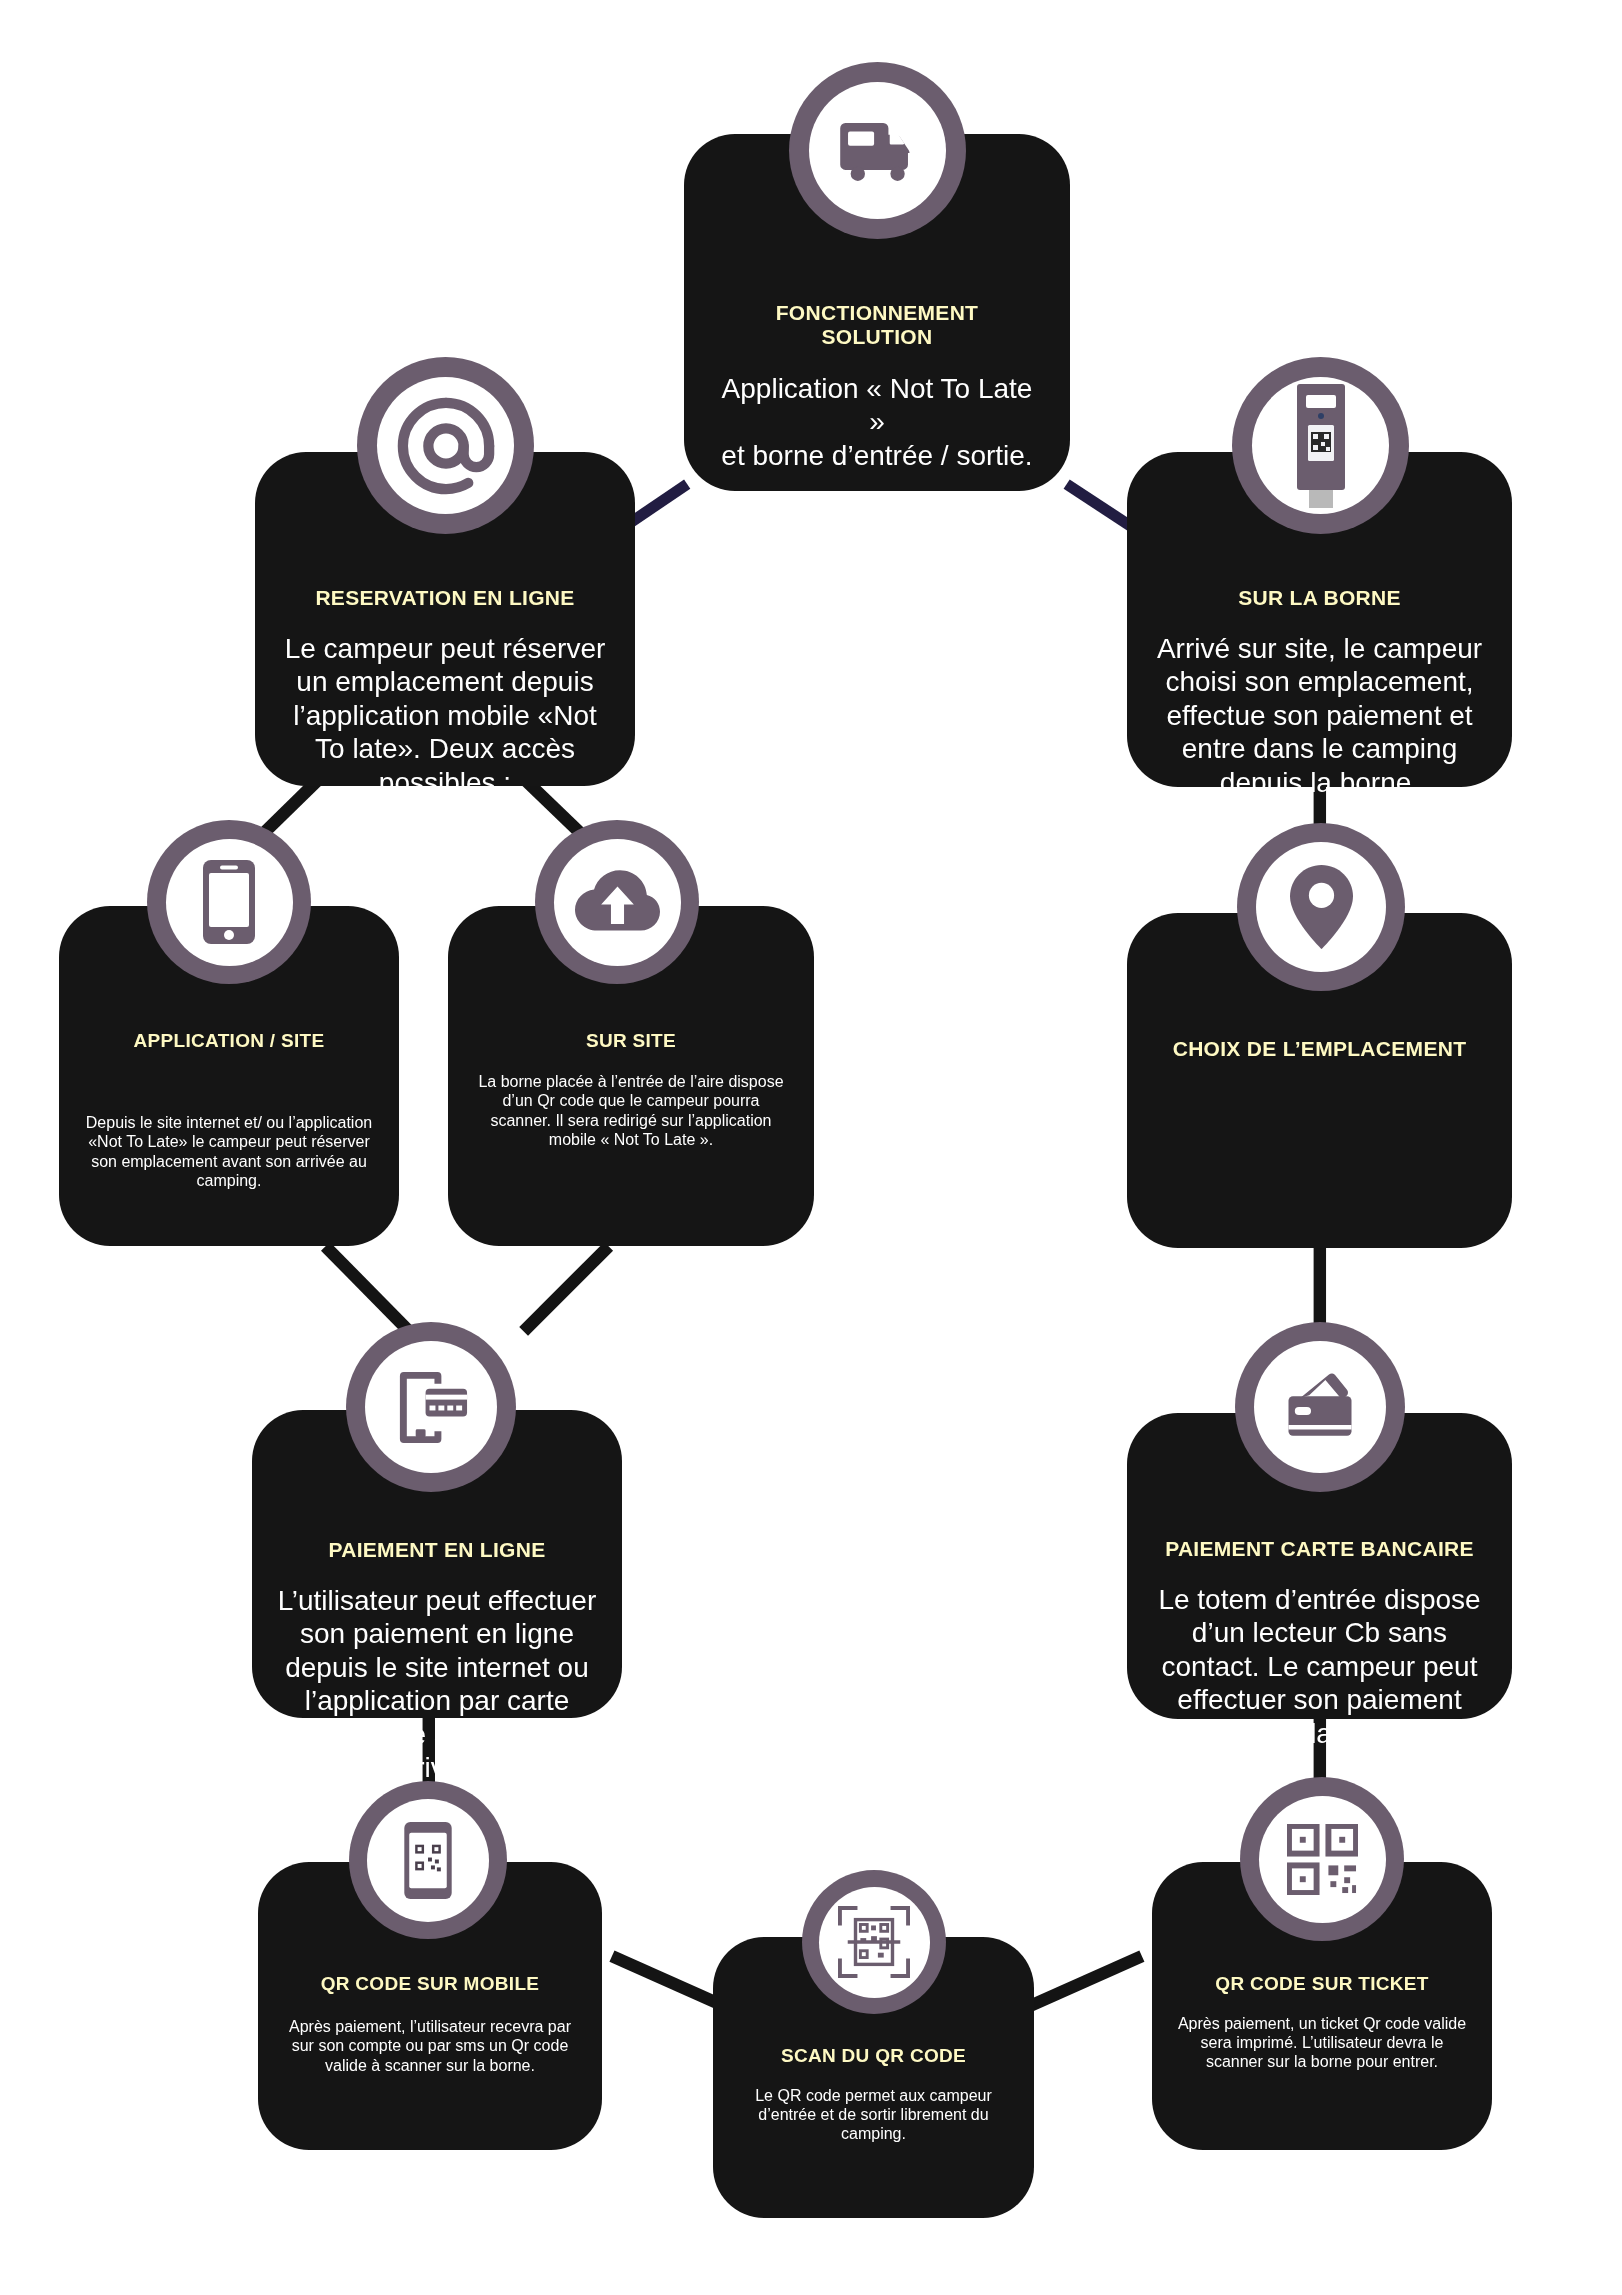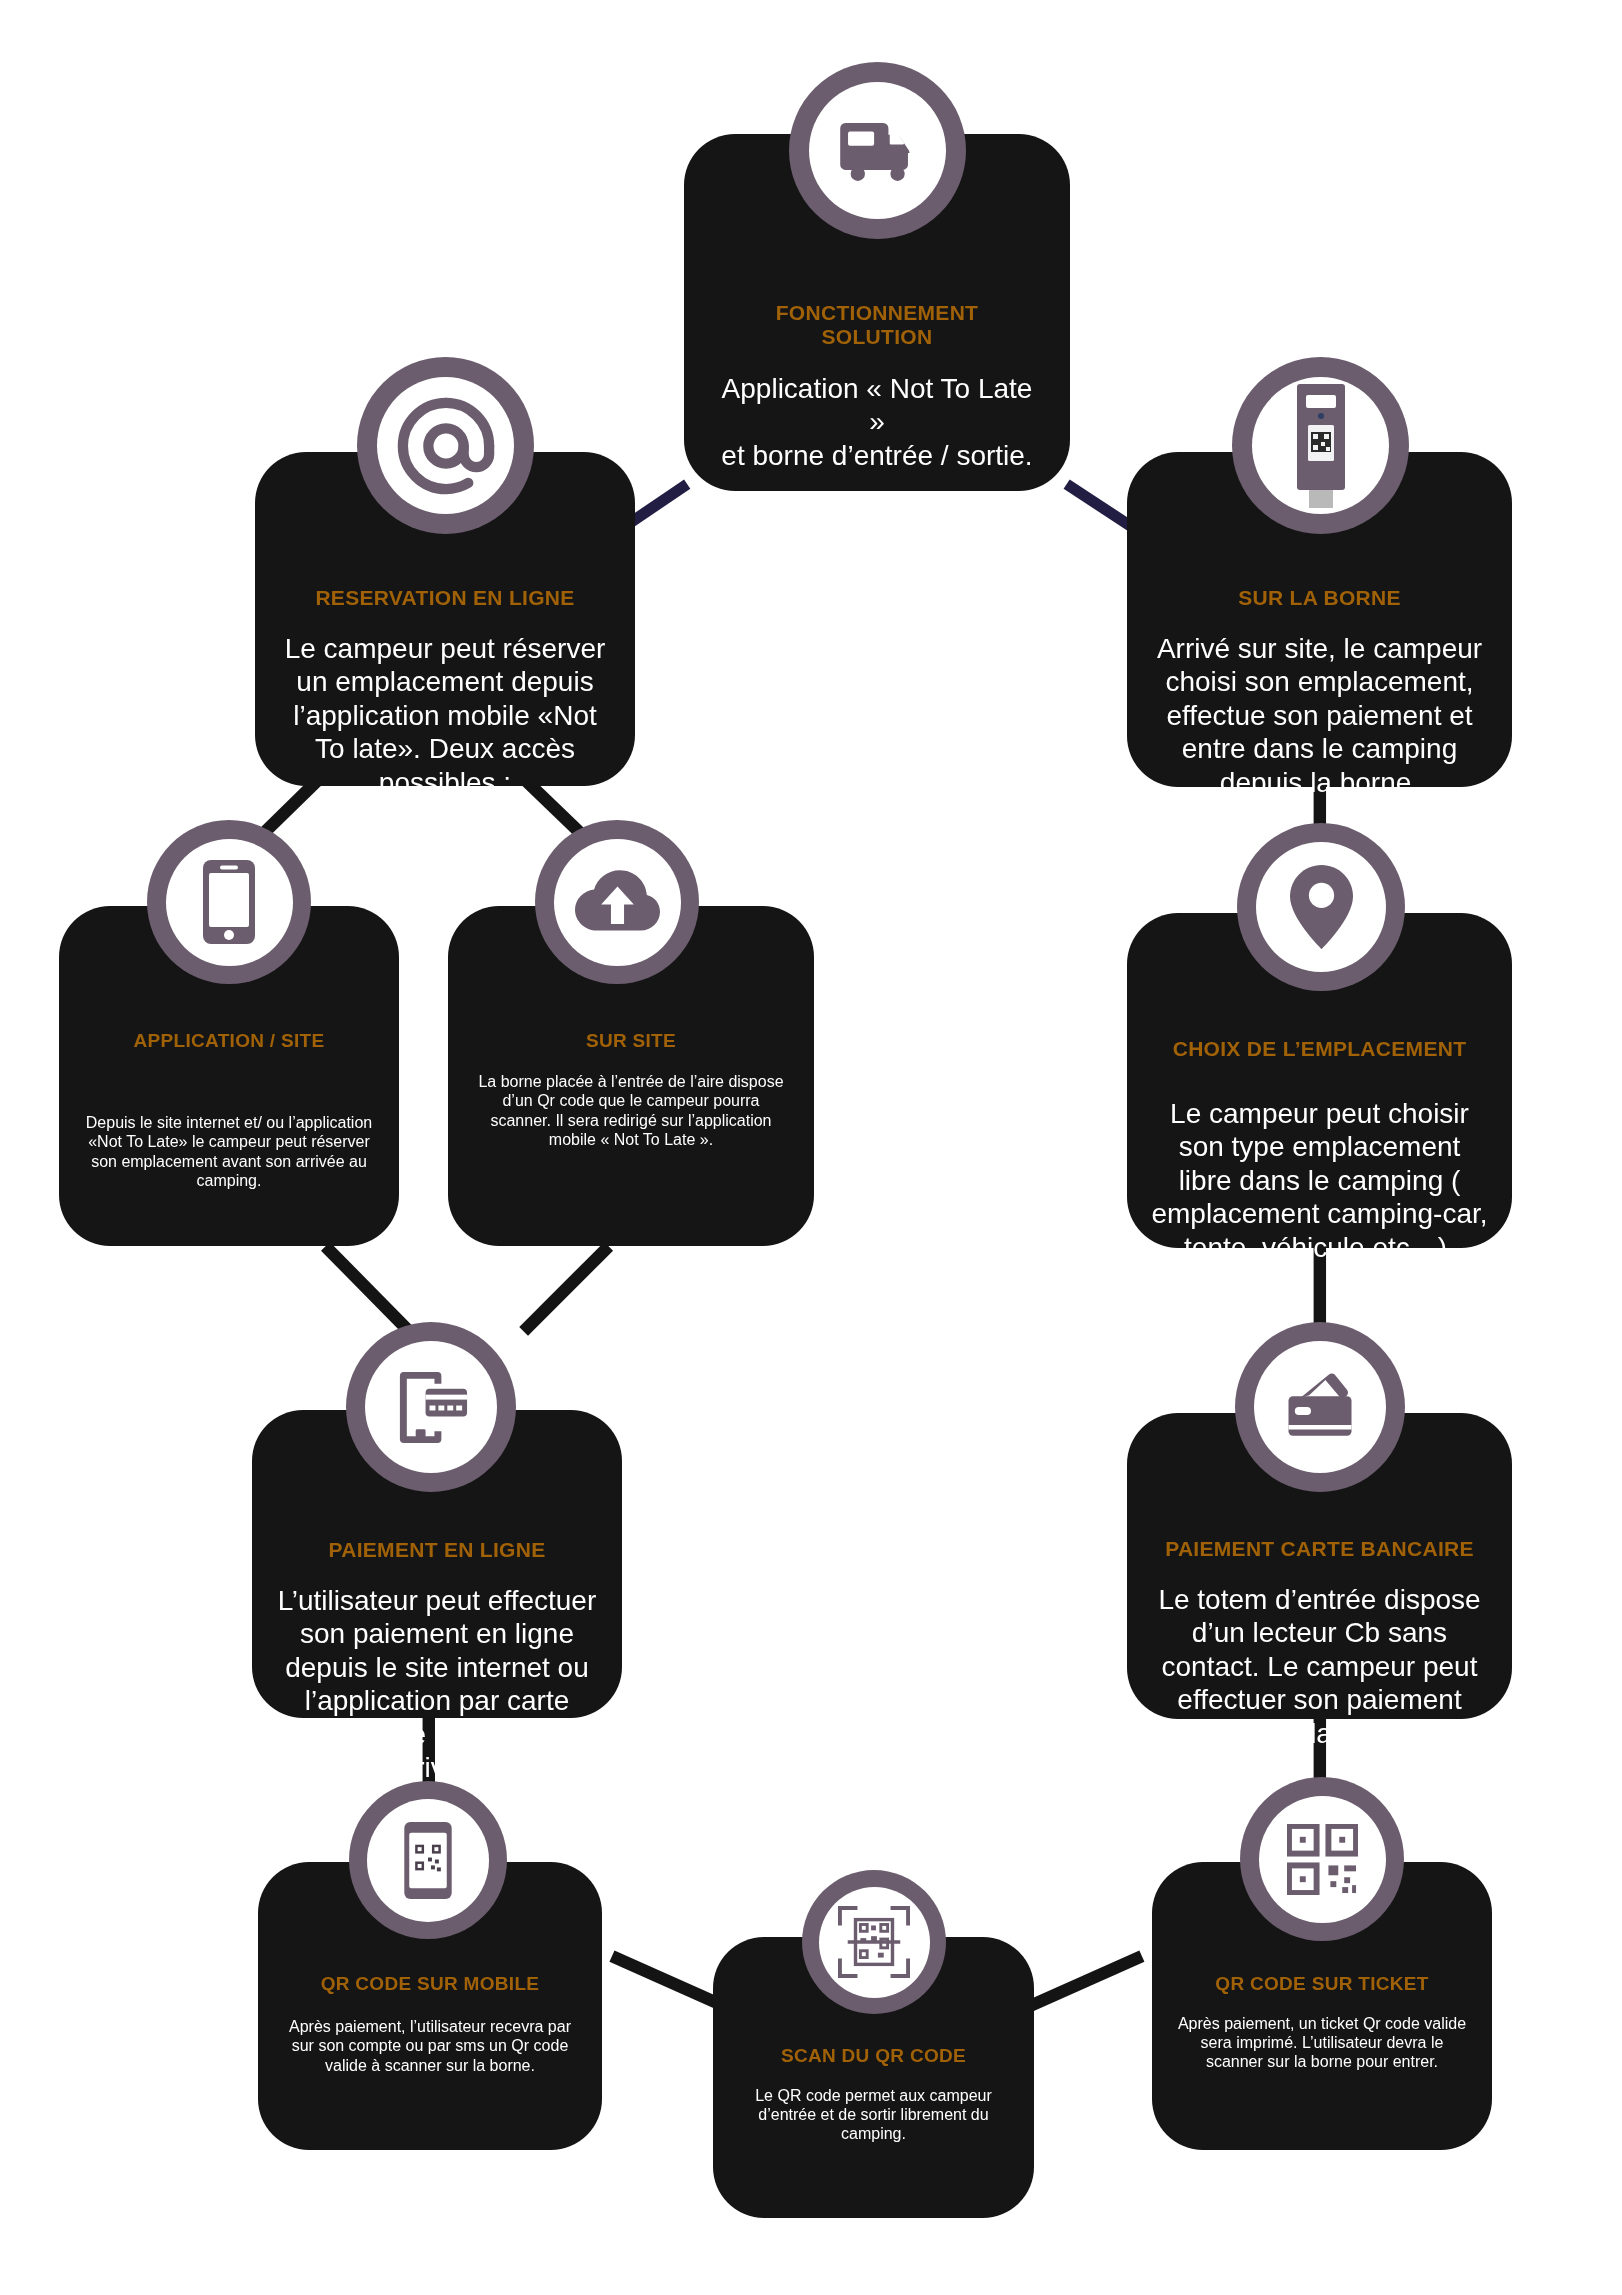--- a/index.html
+++ b/index.html
@@ -39,21 +39,21 @@
     display:flex;
     align-items:center;
     justify-content:center;
     box-sizing:border-box;
   }
   .badge svg{display:block;}
   .title{
     font-weight:bold;
     letter-spacing:0.3px;
     line-height:1.12;
-    color:#a16207;
+    color:#fef9c3;
     width:92%;
   }
   .body{
     line-height:1.2;
     color:#ffffff;
     width:94%;
     font-weight:500;
   }
   
   .t-28{font-size:19px;}
@@ -196,21 +196,20 @@
             <path d="M52 20l20 22H60v24H44V42H32l20-22z" fill="#ffffff"></path>
           </svg>
         </span>
       </div>
     </div>
   </div>
 
   <div class="node">
     <div class="card" style="left:1127px;top:913px;width:385px;height:335px;padding:124px 13px 0;">
       <div class="title t-31" style="margin-bottom:36px;">CHOIX DE L’EMPLACEMENT</div>
-      <div class="body b-32">Le campeur peut choisir son type emplacement libre dans le camping ( emplacement camping-car, tente, véhicule etc…).</div>
     </div>
     <div class="badge" style="left:1237px;top:823px;width:168px;height:168px;padding:19px;">
       <div class="inner" style="width:130px;height:130px;">
         <span>
           <svg width="63" height="84" viewBox="0 0 60 80" xmlns="http://www.w3.org/2000/svg">
             <path d="M30 0C13.4 0 0 13.4 0 30c0 21 30 50 30 50s30-29 30-50C60 13.4 46.6 0 30 0z" fill="#6b5d6e"></path>
             <circle cx="30" cy="29" r="12" fill="#ffffff"></circle>
           </svg>
         </span>
       </div>

